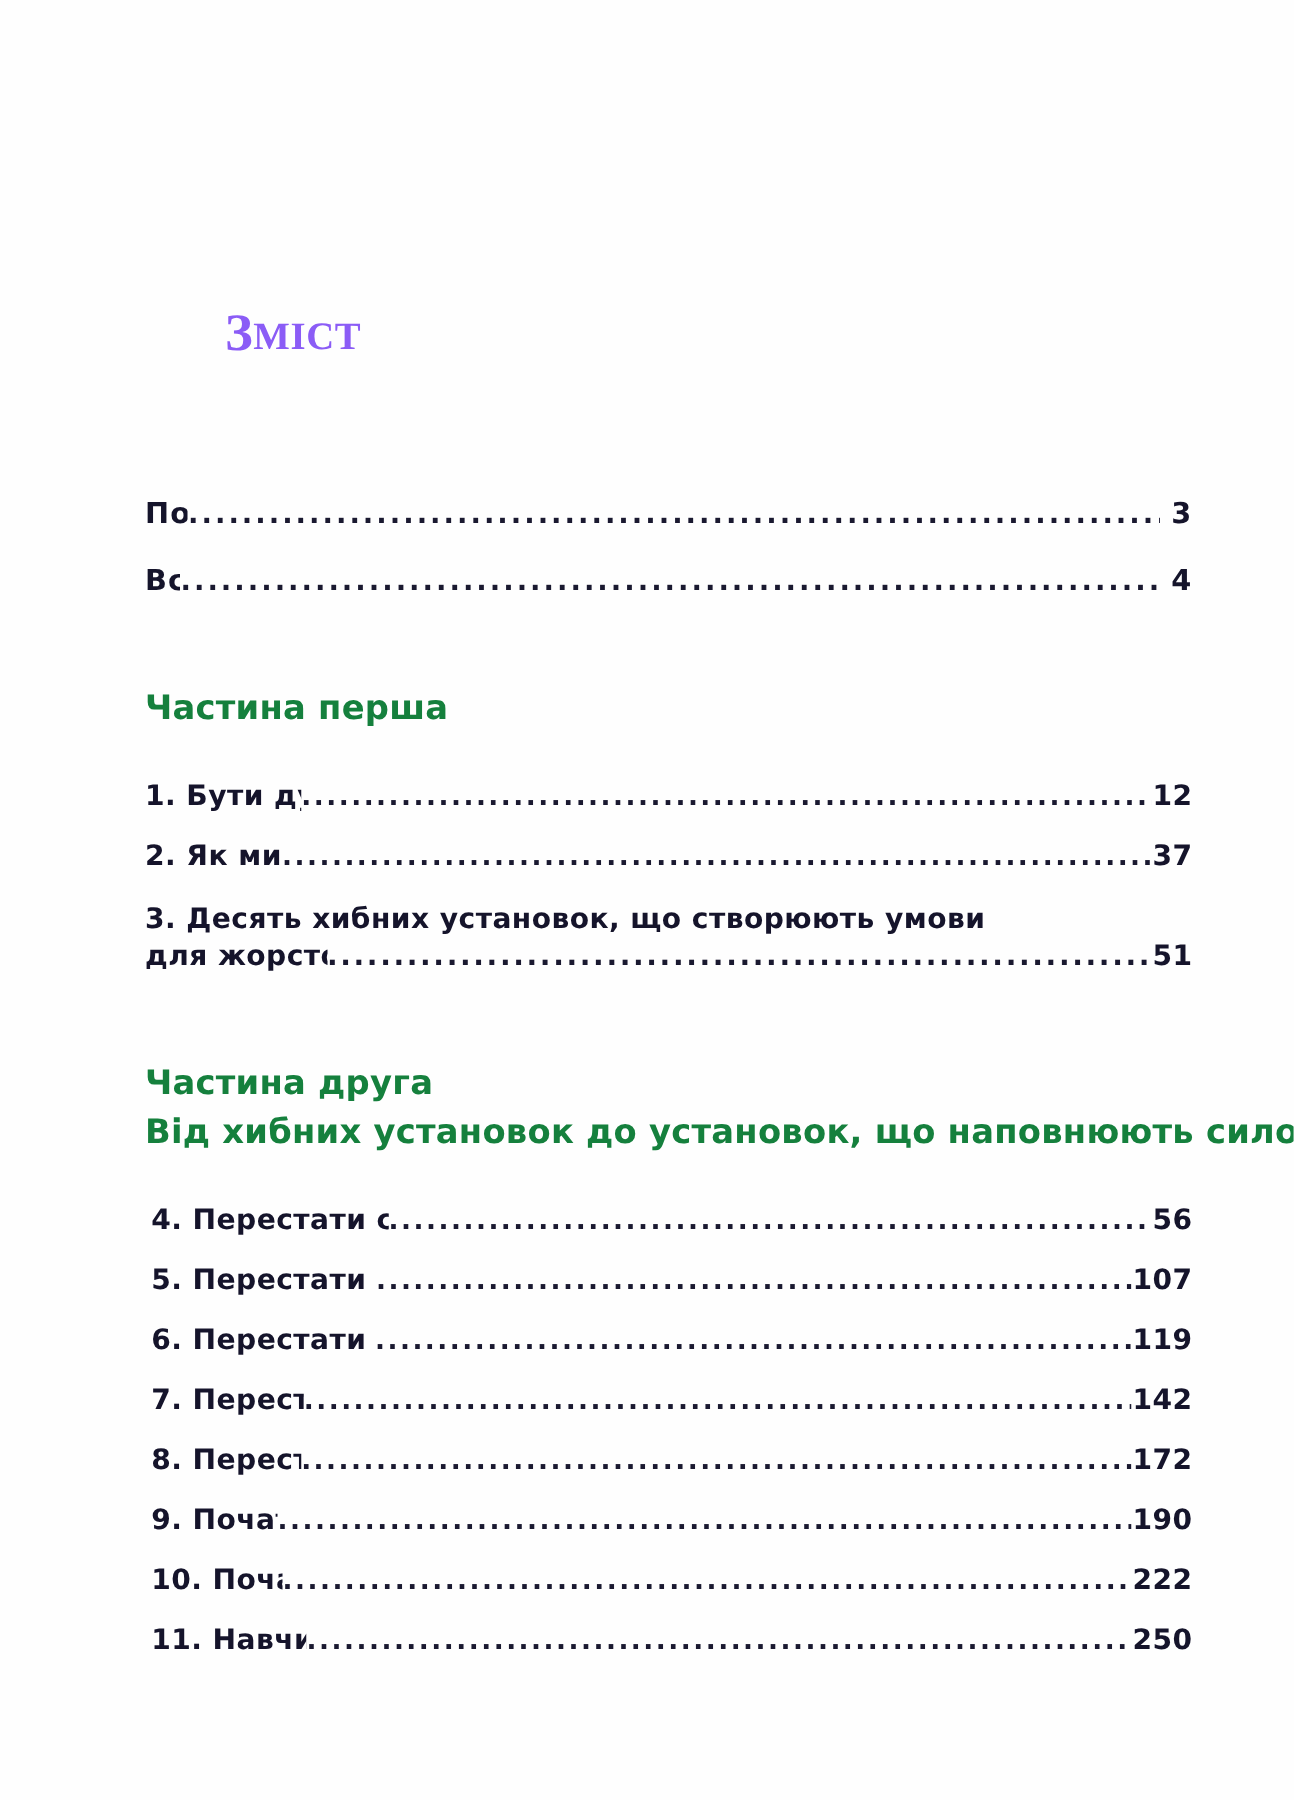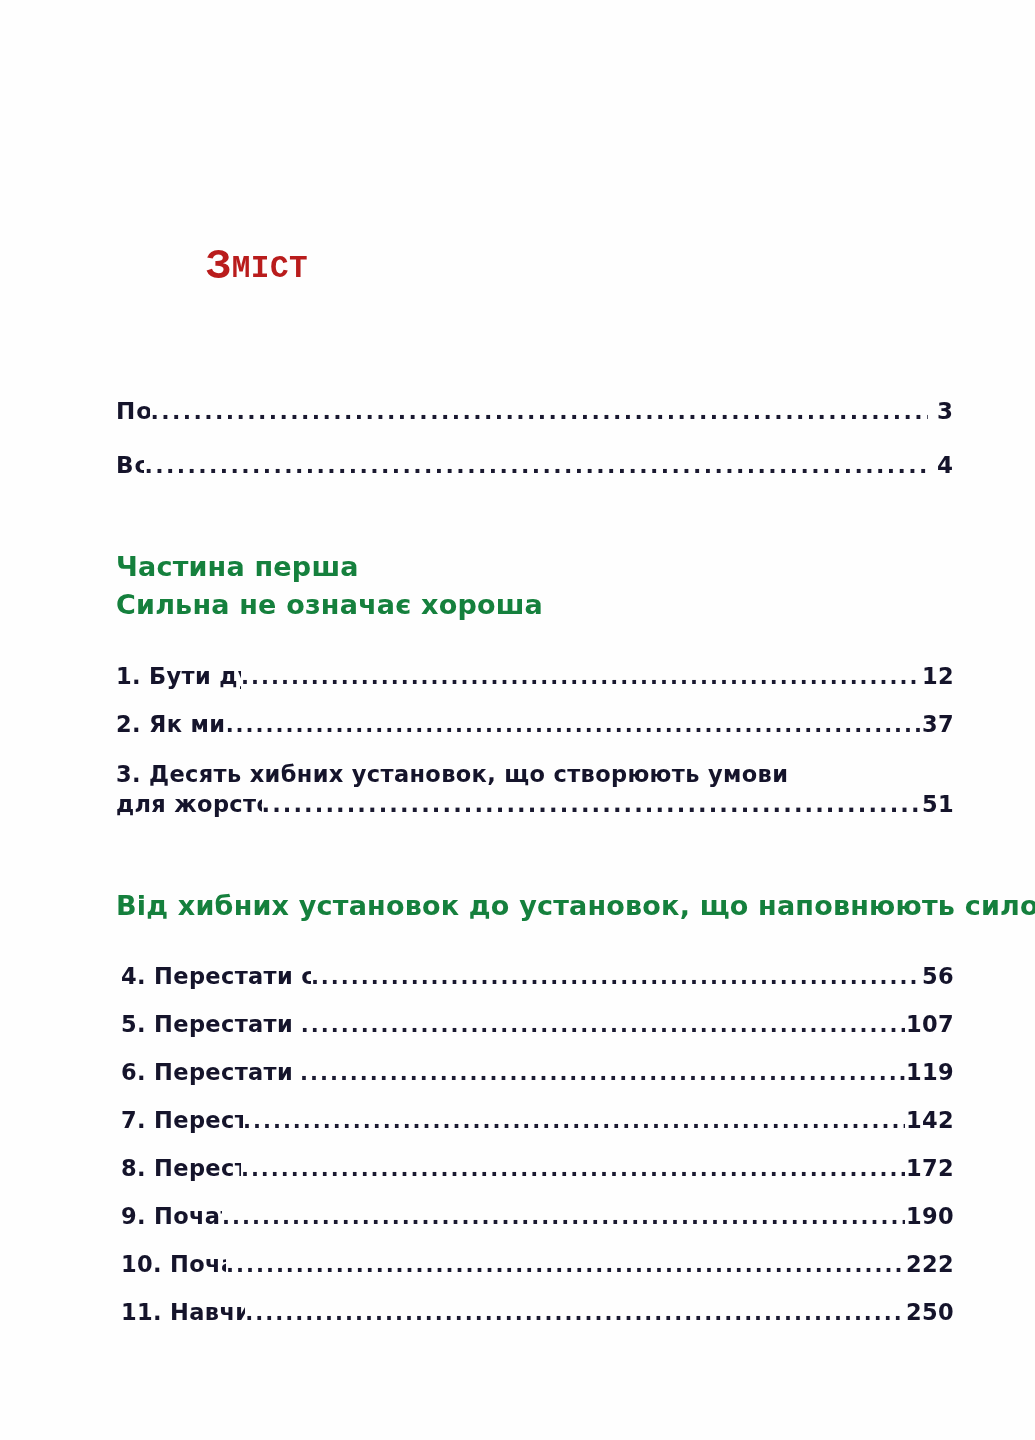--- a/index.html
+++ b/index.html
@@ -19,27 +19,26 @@
     background: #fefefe;
     overflow: hidden;
     color: #15142b;
   }
 
   
   #toc-title {
     position: absolute;
     left: 180px;
     top: 246px;
-    font-family: Liberation Mono, monospace;
-    font-weight: 700;
-    color: #b91c1c;
+    font-family: Liberation Serif, serif;
+    font-weight: 700;
+    color: #8b5cf6;
     letter-spacing: 0.5px;
     white-space: nowrap;
     line-height: 1;
-    margin-left: 26px;
   }
   #toc-title .cap {
     font-size: 42px;
     vertical-align: -1px;
   }
   #toc-title .small {
     font-size: 31px;
     letter-spacing: 0.5px;
   }
 
@@ -157,21 +156,20 @@
         <span class="label">Вступ</span>
         <span class="leader">............................................................................................................................................................................................................................................................................................................</span>
         <span class="page">4</span>
       </div>
     </div>
 
     <div class="gap-after-front"></div>
 
     <div class="part">
       <span>Частина перша</span>
-      <span class="part-sub">Сильна не означає хороша</span>
     </div>
 
     <div class="gap-after-part"></div>
 
     <div>
       <div class="row chapter">
         <span class="label">1. Бути дуже хорошою занадто клопітно</span>
         <span class="leader">............................................................................................................................................................................................................................................................................................................</span>
         <span class="page">12</span>
       </div>
@@ -188,20 +186,21 @@
           <span class="label">для жорстокого поводження та використання жінок</span>
           <span class="leader">............................................................................................................................................................................................................................................................................................................</span>
           <span class="page">51</span>
         </div>
       </div>
     </div>
 
     <div class="gap-before-part"></div>
 
     <div class="part">
+      <span>Частина друга</span>
       <span class="part-sub">Від хибних установок до установок, що наповнюють силою</span>
     </div>
 
     <div class="gap-after-part"></div>
 
     <div class="indent">
       <div class="row chapter">
         <span class="label">4. Перестати ставити почуття й потреби інших людей вище за власні</span>
         <span class="leader">............................................................................................................................................................................................................................................................................................................</span>
         <span class="page">56</span>

